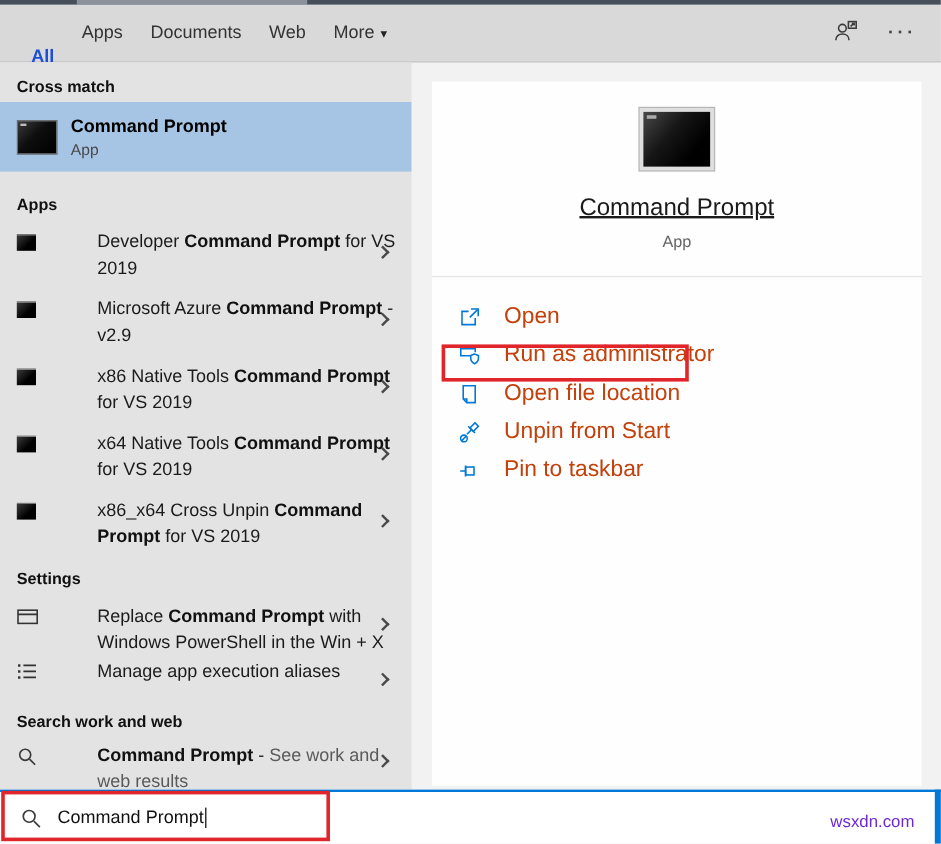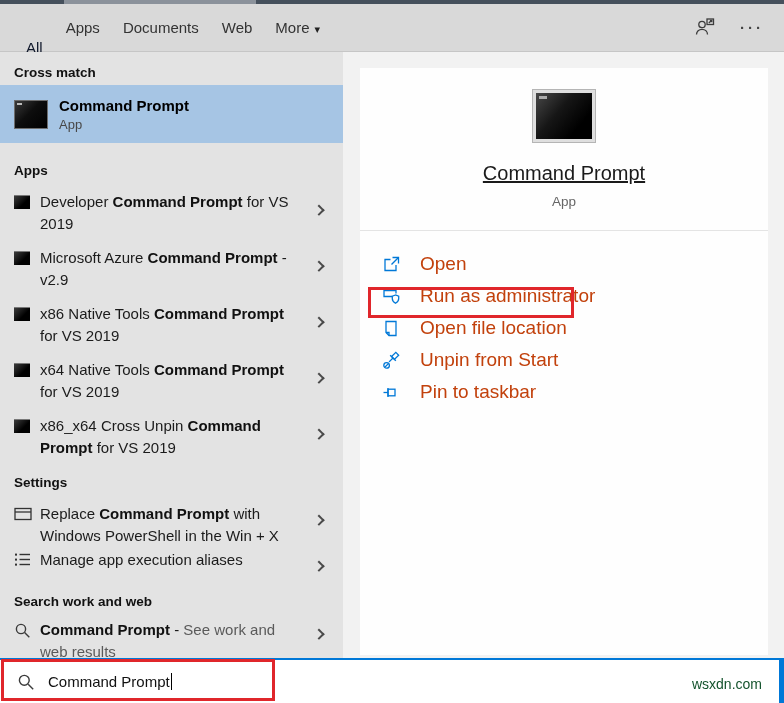--- a/index.html
+++ b/index.html
@@ -9,42 +9,42 @@
   #screen { position:absolute; inset:0; width:784px; height:703px; background:#f2f2f2; }
 
   
   .top-strip { position:absolute; left:0; top:0; width:784px; height:4px; background:#45505c; }
   .top-strip .lighter { position:absolute; left:64px; top:0; width:192px; height:4px; background:#8b929b; }
 
   
   .topbar { position:absolute; left:0; top:4px; width:784px; height:48px; background:#d9d9d9; border-bottom:1px solid #c6c6c6; display:flex; align-items:center; padding-left:24px; }
   .tabs { display:flex; gap:19px; align-items:center; }
   .tab { position:relative; font-size:15px; color:#333; padding:6px 2px; cursor:default; }
-  .tab.active { color:#0f172a; font-weight:400;margin-top:40px; }
+  .tab.active { color:#1d4ed8; font-weight:700;margin-top:40px; }
   .tab .underline { position:absolute; left:-1px; right:-1px; bottom:-9px; height:3px; background:#0078d7; }
   .tab .arrow { font-size:11px; color:#222; margin-left:5px; }
   .topbar-icons { position:absolute; right:20px; top:0; height:48px; display:flex; align-items:center; gap:24px; }
   .ellipsis { font-size:15px; letter-spacing:3px; color:#444; font-weight:700; line-height:10px; }
 
   
   .left-panel { position:absolute; left:0; top:52px; width:343px; height:606px; background:#e3e3e3; overflow:hidden; }
   .section-header { font-size:13.5px; font-weight:700; color:#111; padding-left:14px; height:26px; display:flex; align-items:center; }
   .hdr-bm { margin-top:7px; }
   .hdr-apps { margin-top:14px; }
   .hdr-settings { margin-top:6px; }
   .hdr-web { margin-top:2px; height:24px; }
 
   .best-match-row { height:58px; background:#a6c5e4; display:flex; align-items:center; padding-left:14px; }
   .bm-icon { width:34px; height:29px; background:linear-gradient(135deg,#3a3a3a 0%,#0d0d0d 45%,#000 100%); border:1px solid #6d6d6d; position:relative; flex:none; }
   .bm-icon::after { content:""; position:absolute; left:2px; top:2px; width:5px; height:2px; background:#bbb; }
   .bm-text { margin-left:11px; }
   .bm-title { font-size:15px; font-weight:700; color:#000; }
   .bm-sub { font-size:13px; color:#484848; margin-top:3px; }
 
-  .result-row { position:relative; display:flex; padding-left:14px; cursor:default; }
+  .result-row { position:relative; display:flex; padding-left:14px; cursor:default;gap:41px; }
   .row-56 { height:56px; }
   .row-52 { height:52px; }
   .row-40 { height:40px; }
   .icon-col { width:26px; flex:none; padding-top:12px; }
   .row-40 .icon-col { padding-top:5px; }
   .mini-cmd { width:16px; height:14px; background:linear-gradient(135deg,#3c3c3c,#000 60%); border-top:1px solid #777; }
   .row-text { width:254px; font-size:15px; line-height:22px; color:#1b1b1b; padding-top:8px; }
   .row-40 .row-text { padding-top:2px; }
   .row-text b, .bold-seg { font-weight:700; color:#111; }
   .gray-seg { color:#5a5a5a; }
@@ -65,21 +65,21 @@
 
   
   .red-box { position:absolute; border:3px solid #e0262b; background:transparent; pointer-events:none; }
   .red-box-admin { left:8px; top:219px; width:206px; height:31px; }
   .red-box-search { left:1px; top:659px; width:274px; height:42px; z-index:12; }
 
   
   .search-bar { position:absolute; left:0; top:658px; width:784px; height:45px; background:#fff; border-top:2px solid #0078d7; border-right:5px solid #0078d7; z-index:8; display:flex; align-items:center; padding-left:17px; }
   .search-text { margin-left:13px; font-size:15px; color:#111; }
   .caret { display:inline-block; width:1px; height:17px; background:#000; vertical-align:-3px; margin-left:1px; }
-  .watermark { position:absolute; right:22px; top:676px; z-index:9; font-size:14px; color:#14532d; }
+  .watermark { position:absolute; right:22px; top:676px; z-index:9; font-size:14px; color:#6d28d9; }
 </style>
 </head>
 <body>
 
 <div id="screen">
 
   <div class="top-strip">
       <div class="lighter"></div>
     </div>
 

